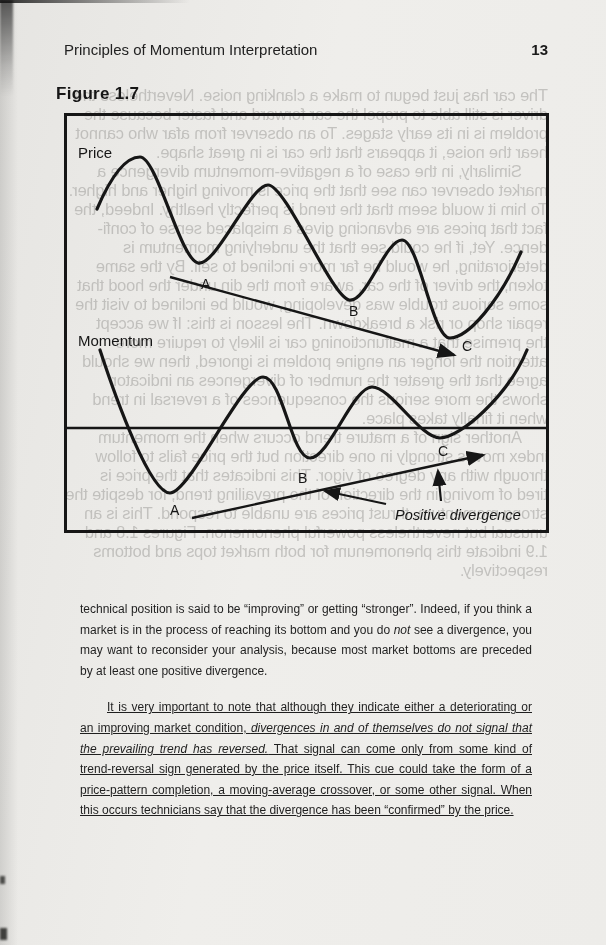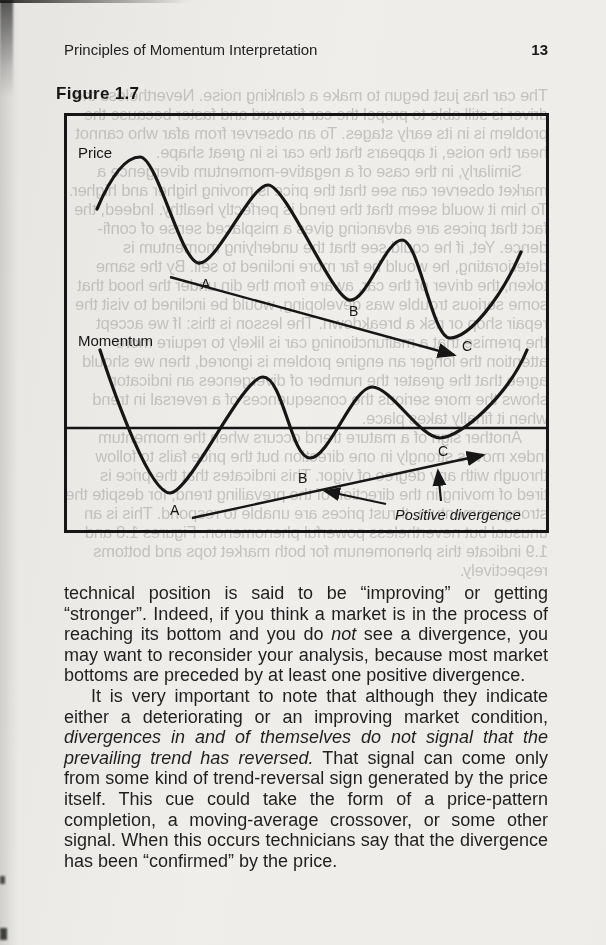--- a/index.html
+++ b/index.html
@@ -37,22 +37,22 @@
     color:#161616;z-index:2;letter-spacing:.3px;text-align:right;}
 
   .figure{position:absolute;left:64px;top:113px;width:524px;height:420px;z-index:2;}
   .figure svg{display:block;}
   .fig-label{font-size:15px;fill:#161616;}
   .pt-label{font-size:14px;fill:#161616;}
   .annot{font-size:14.5px;font-style:italic;fill:#161616;}
 
   
   .body-text{position:absolute;left:64px;top:583px;width:484px;z-index:2;}
-  .body-text p{margin:0;font-size:18px;line-height:20.6px;text-align:justify;color:#1f1f1f;}
-  .body-text p.indent{text-indent:27px;}
+  .body-text p{margin:16px;font-size:12px;line-height:20.6px;text-align:justify;color:#1f1f1f;}
+  .body-text p.indent{text-indent:27px;text-decoration:underline;}
   .body-text em{font-style:italic;}
 </style>
 </head>
 <body>
 
 <div id="page">
 
   <div class="bleed">
       <div class="bleed-line">The car has just begun to make a clanking noise. Nevertheless the</div>
       <div class="bleed-line">driver is still able to propel the car forward and faster because the</div>

